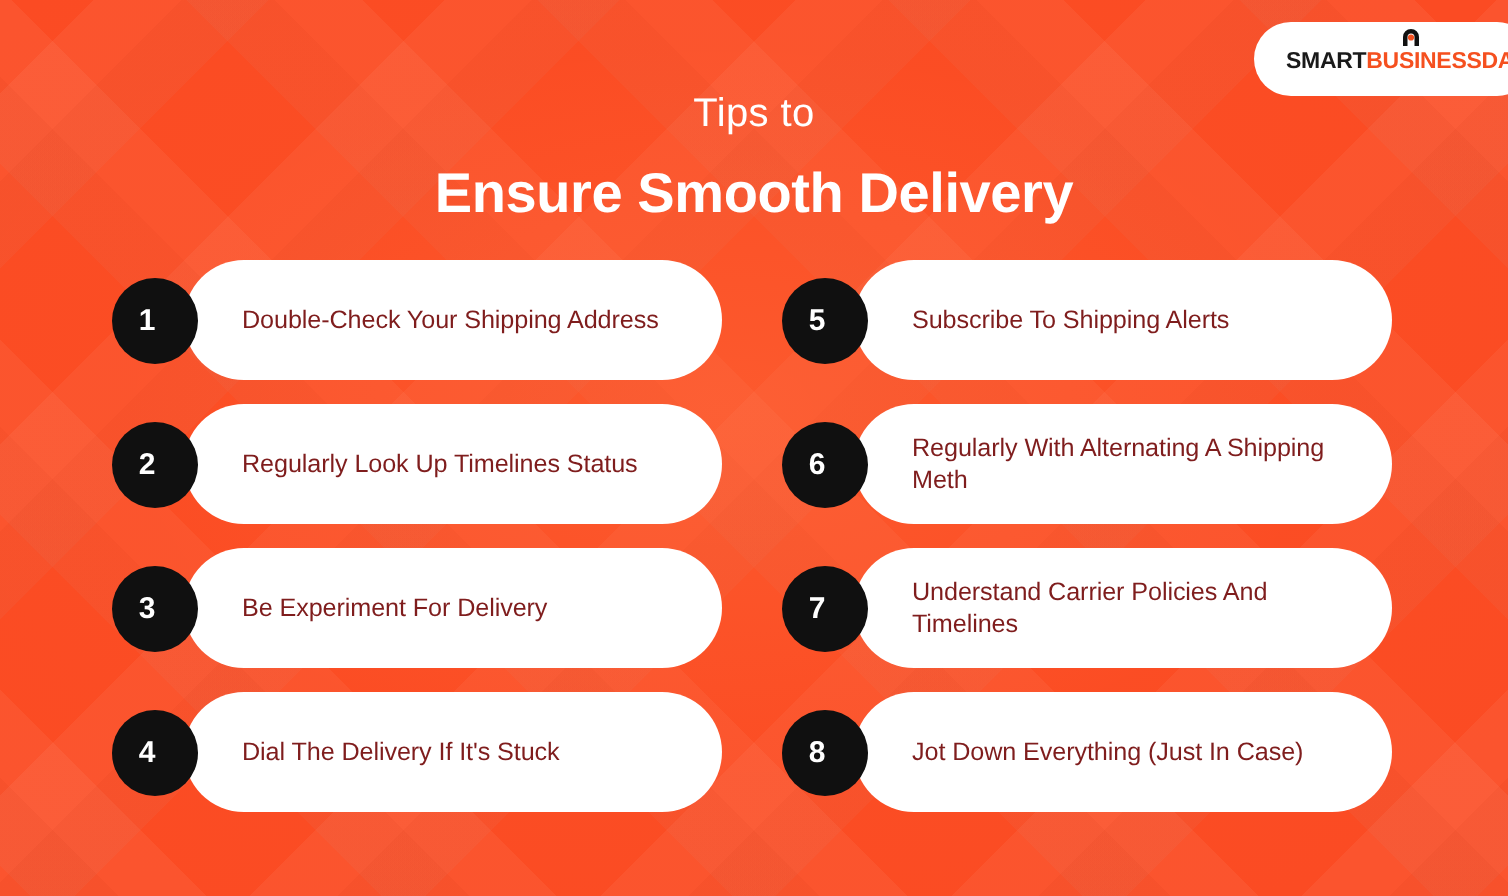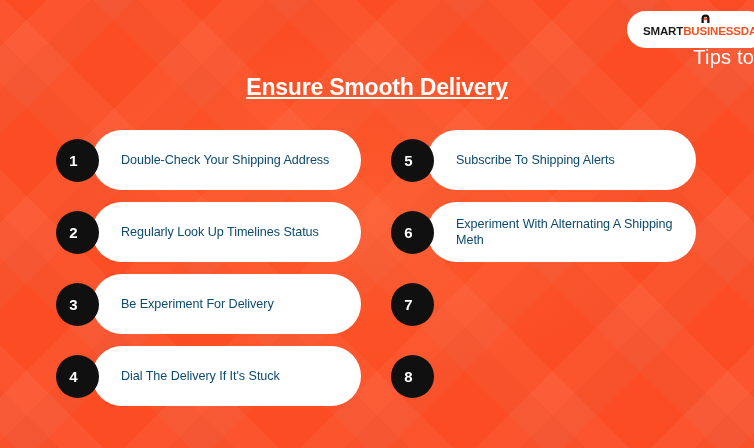--- a/index.html
+++ b/index.html
@@ -112,30 +112,28 @@
     top: 44px;
     text-align: center;
     z-index: 4;
   }
   .title-small {
     color: #ffffff;
     font-size: 20px;
     font-weight: 400;
     letter-spacing: 0.2px;
     line-height: 26px;
-    text-align: right;
   }
   .title-big {
     color: #ffffff;
-    font-size: 23px;
+    font-size: 28px;
     font-weight: bold;
     letter-spacing: -0.2px;
     line-height: 30px;
-    margin-top: 2px;
-    text-decoration: underline;
+    margin-top: 12px;
   }
 
   
   .tips {
     position: absolute;
     left: 0;
     top: 130px;
     width: 754px;
     z-index: 3;
   }
@@ -180,21 +178,21 @@
     height: 60px;
     background: #ffffff;
     border-radius: 30px;
     display: flex;
     align-items: center;
     z-index: 1;
   }
   .tip-text {
     padding-left: 29px;
     padding-right: 18px;
-    color: #0c4a6e;
+    color: #7f1d1d;
     font-size: 12.6px;
     font-weight: 500;
     line-height: 16.5px;
     letter-spacing: -0.05px;
   }
 </style>
 </head>
 <body>
 
 <div id="poster">
@@ -258,30 +256,36 @@
 
       <div class="tip">
         <div class="tip-pill">
           <span class="tip-text">Subscribe To Shipping Alerts</span>
         </div>
         <div class="tip-badge">5</div>
       </div>
 
       <div class="tip">
         <div class="tip-pill">
-          <span class="tip-text">Experiment With Alternating A Shipping Meth</span>
+          <span class="tip-text">Regularly With Alternating A Shipping Meth</span>
         </div>
         <div class="tip-badge">6</div>
       </div>
 
       <div class="tip">
+        <div class="tip-pill">
+          <span class="tip-text">Understand Carrier Policies And Timelines</span>
+        </div>
         <div class="tip-badge">7</div>
       </div>
 
       <div class="tip">
+        <div class="tip-pill">
+          <span class="tip-text">Jot Down Everything (Just In Case)</span>
+        </div>
         <div class="tip-badge">8</div>
       </div>
 
     </div>
 
   </div>
 
 </div>
 
 </body></html>

